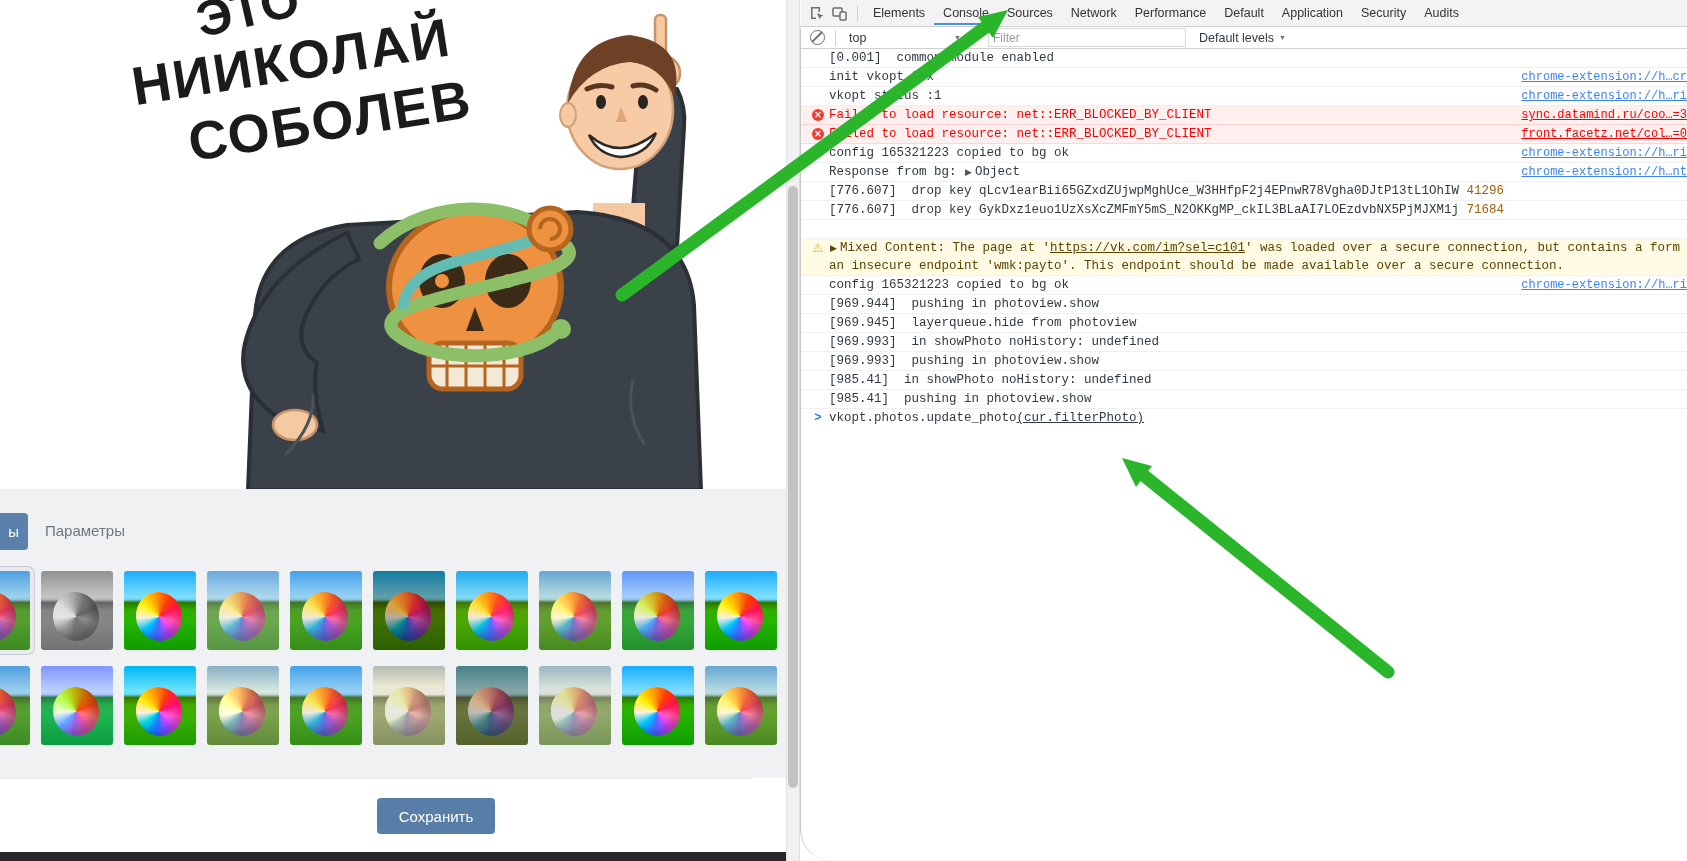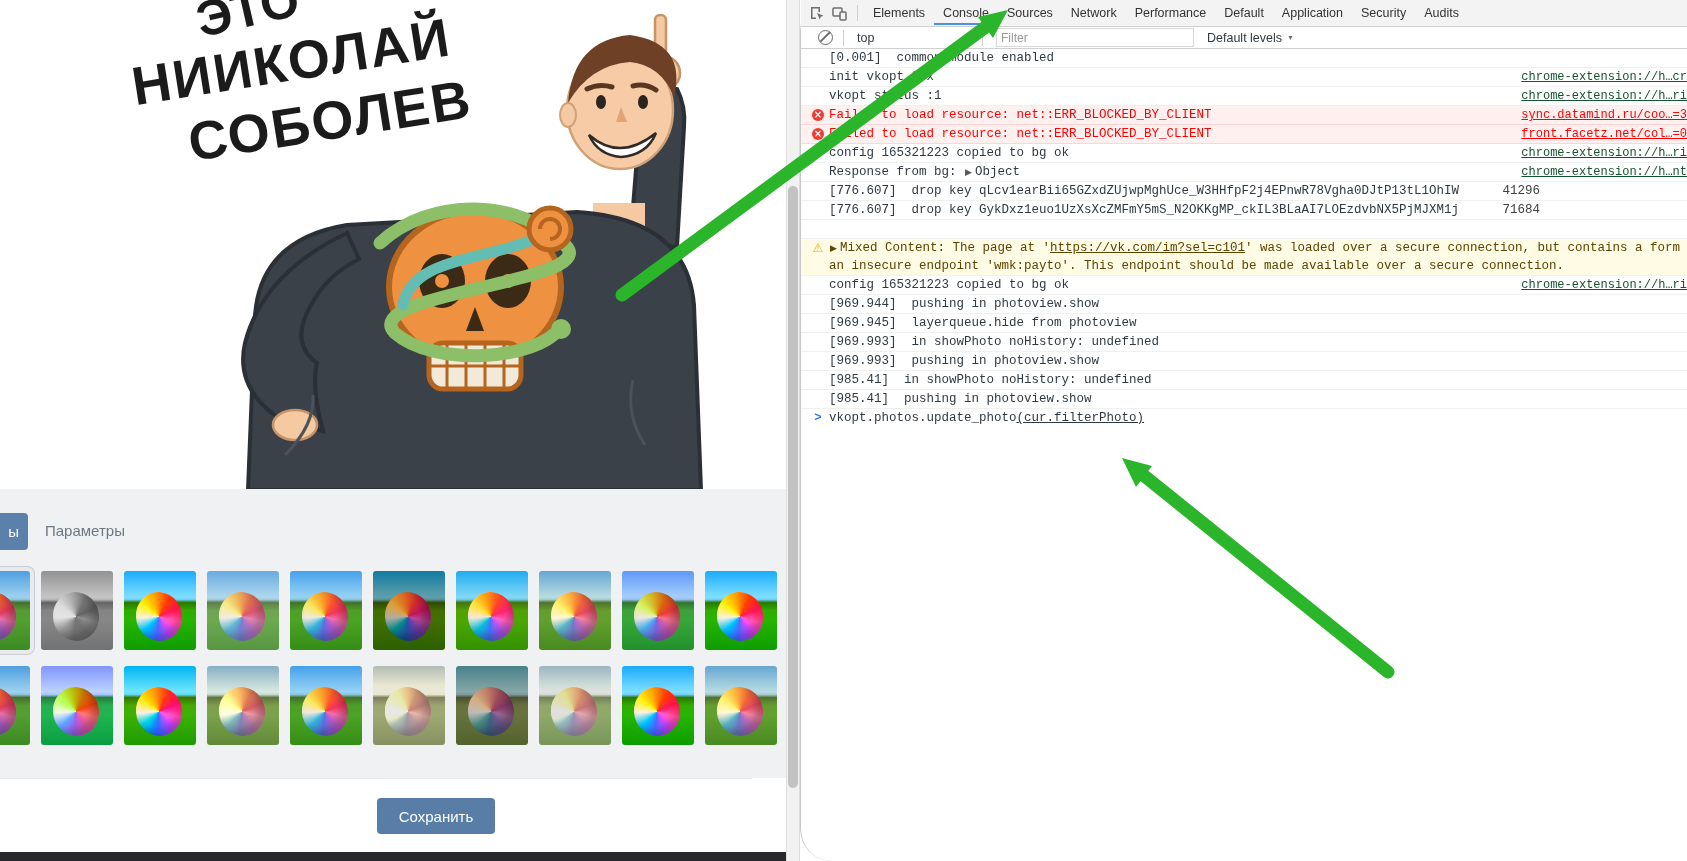--- a/index.html
+++ b/index.html
@@ -46,42 +46,42 @@
     border-left:1px solid #e0e0e0;border-right:1px solid #dcdcdc;box-sizing:border-box;}
   #page-scrollbar .sb-thumb{position:absolute;left:1px;width:10px;top:186px;height:602px;background:#c2c2c2;border-radius:5px;}
   
   #devtools{position:absolute;left:800px;top:0;width:887px;height:861px;background:#fff;border-left:1px solid #c8c8c8;box-sizing:border-box;border-radius:32px;}
   #dt-tabbar{height:26px;background:#f3f3f3;border-bottom:1px solid #d0d0d0;display:flex;align-items:center;padding-left:6px;}
   .dt-icon{width:20px;height:20px;display:flex;align-items:center;justify-content:center;margin-right:2px;cursor:pointer;}
   .dt-sep{width:1px;height:16px;background:#d0d0d0;margin:0 6px;}
   .dtab{padding:0 9px;line-height:24px;font-size:12.5px;color:#333;cursor:pointer;white-space:nowrap;}
   .dtab.active{box-shadow:inset 0 -2px 0 #4a90e2;text-align:right;}
   #dt-toolbar{height:21px;background:#fff;border-bottom:1px solid #d0d0d0;display:flex;align-items:center;
-    font-size:12.5px;color:#303942;padding-left:13px;}
+    font-size:12.5px;color:#303942;padding-left:5px;}
   #clear-icon{width:13px;height:13px;border:1.5px solid #6e6e6e;border-radius:50%;position:relative;margin:0 4px;cursor:pointer;}
   #clear-icon:after{content:"";position:absolute;left:-1px;top:5px;width:14px;height:1.5px;background:#6e6e6e;transform:rotate(-45deg);}
   .ctx-select{width:112px;display:flex;align-items:center;justify-content:space-between;padding:0 7px;cursor:pointer;}
   .caret{font-size:7px;color:#6e6e6e;}
   #filter-input{width:188px;height:15px;border:1px solid #d9d9d9;font-size:12px;padding:1px 4px;margin-left:7px;
     font-family:"Liberation Sans",sans-serif;color:#303942;}
   #filter-input::placeholder{color:#999;}
   #levels-select{margin-left:13px;display:flex;align-items:center;gap:5px;cursor:pointer;}
   
   #console-rows{font-family:"Liberation Mono","DejaVu Sans Mono",monospace;font-size:12.5px;color:#303942;}
   .crow{position:relative;min-height:18px;line-height:18px;border-bottom:1px solid #f0f0f0;display:flex;padding-left:6px;}
   .gutter{width:22px;flex:0 0 auto;text-align:center;}
   .rbody{white-space:pre;overflow:hidden;}
   .crow.error{background:#fff0f0;border-color:#ffd6d6;color:#ff0000;}
   .crow.warn{background:#fffbe5;border-color:#fff5c2;color:#5c4400;}
   .wline{height:18px;line-height:18px;white-space:pre;overflow:hidden;}
   .wlink{color:inherit;text-decoration:underline;cursor:pointer;}
-  .src{position:absolute;right:0;top:0;height:18px;line-height:18px;color:#14532d;text-decoration:underline;
+  .src{position:absolute;right:0;top:0;height:18px;line-height:18px;color:#3b82f6;text-decoration:underline;
     background:inherit;padding-left:8px;cursor:pointer;font-size:12px;}
   .src.errsrc{color:#ff0000;}
-  .num{color:#404040;margin-left:36px;}
+  .num{color:#a16207;}
   .obj-tri,.warn-tri{font-size:9px;color:#555;margin:0 3px 0 1px;font-family:"DejaVu Sans",sans-serif;}
   .warn-tri{color:#5c4400;}
   .err-ic{display:inline-block;width:12px;height:12px;border-radius:50%;background:#ef3b32;color:#fff;font-size:10px;
     line-height:12px;text-align:center;font-weight:bold;font-family:"DejaVu Sans",sans-serif;}
   .warn-ic{color:#f0a800;font-size:12px;font-family:"DejaVu Sans",sans-serif;}
   #prompt-row{display:flex;padding-left:6px;height:19px;line-height:19px;
     font-family:"Liberation Mono","DejaVu Sans Mono",monospace;font-size:12.5px;color:#303942;}
   #prompt-chevron{width:22px;flex:0 0 auto;text-align:center;color:#2d7ff0;font-weight:bold;}
   #prompt-arg{text-decoration:underline;}
   

